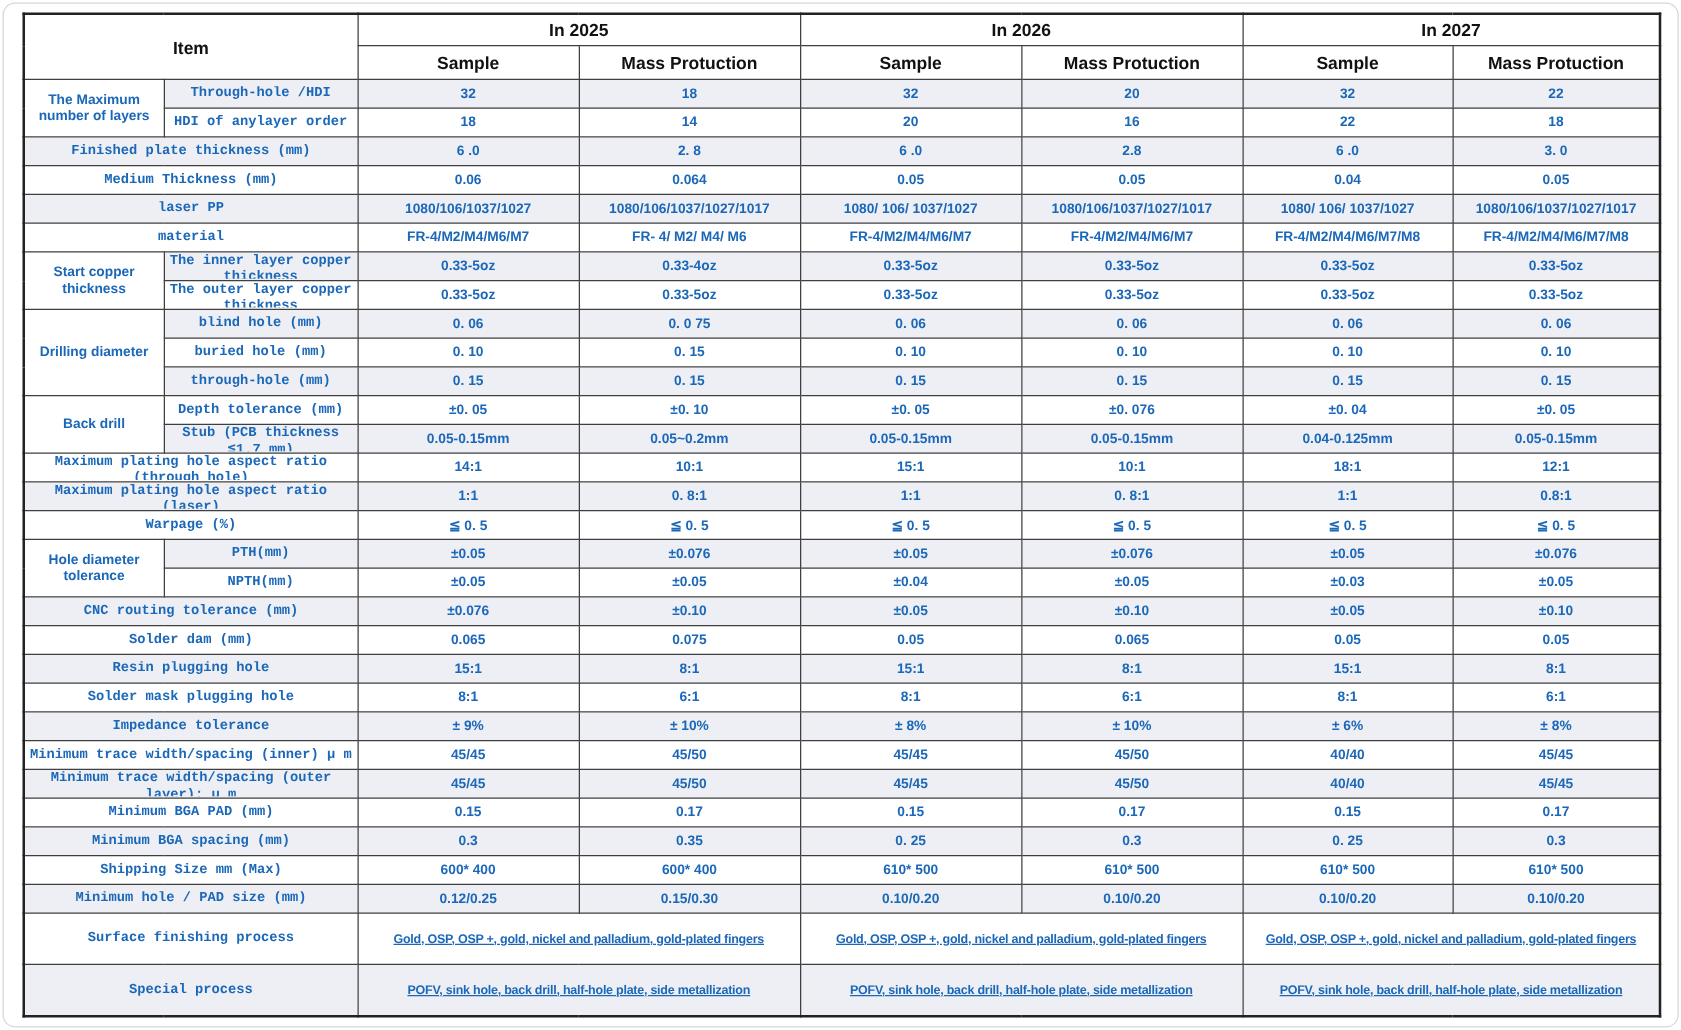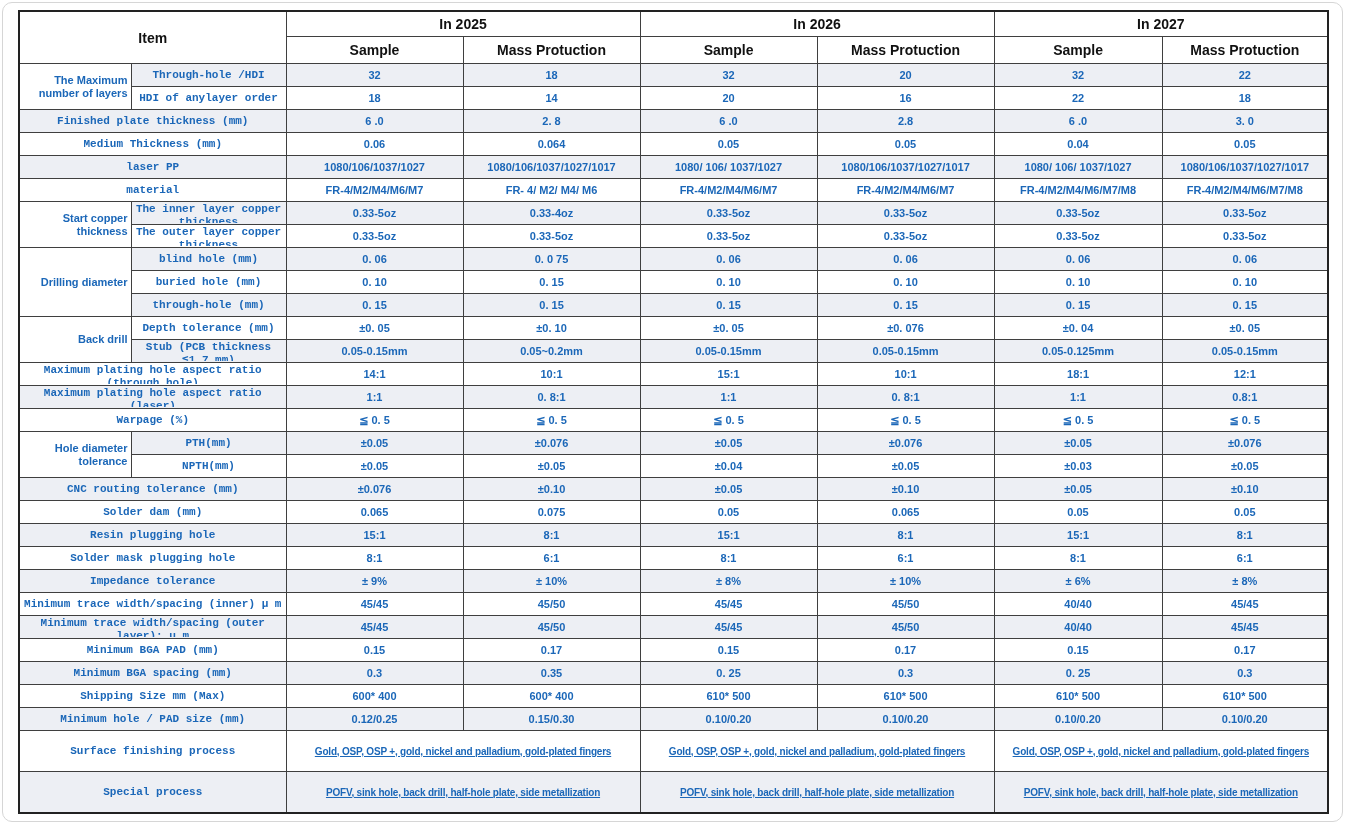--- a/index.html
+++ b/index.html
@@ -27,21 +27,20 @@
   thead tr.yr-row th{height:24px;}
   thead tr.sub-row th{height:26px;margin-top:36px;}
   tbody td{
     color:#1b67b8;font-size:11px;font-weight:bold;height:22px;
     white-space:nowrap;background:#ffffff;
   }
   tbody tr.shaded td{background:#edeff4;}
   tbody td.group{
     background:#ffffff !important;line-height:13px;white-space:normal;
     padding:0 3px;
-    text-align:right;
   }
   tbody td.label{padding:0 3px;}
   .clip{
     max-height:20px;overflow:hidden;line-height:13px;white-space:normal;font-family:Liberation Mono, monospace;
   }
   tbody tr.tall td{height:40px;}
   tbody tr.tall td.val{
     white-space:normal;font-size:10px;line-height:13px;
     letter-spacing:-0.2px;padding:0 2px;text-decoration:underline;
   }
@@ -216,21 +215,21 @@
         <td class="val">±0. 05</td>
       </tr>
       <tr class="shaded">
         <td class="label">
           <div class="clip">Stub (PCB thickness ≦1.7 mm)</div>
         </td>
         <td class="val">0.05-0.15mm</td>
         <td class="val">0.05~0.2mm</td>
         <td class="val">0.05-0.15mm</td>
         <td class="val">0.05-0.15mm</td>
-        <td class="val">0.05-0.125mm</td>
+        <td class="val">0.04-0.125mm</td>
         <td class="val">0.05-0.15mm</td>
       </tr>
       <tr>
         <td class="label" colspan="2">
           <div class="clip">Maximum plating hole aspect ratio (through hole)</div>
         </td>
         <td class="val">14:1</td>
         <td class="val">10:1</td>
         <td class="val">15:1</td>
         <td class="val">10:1</td>

